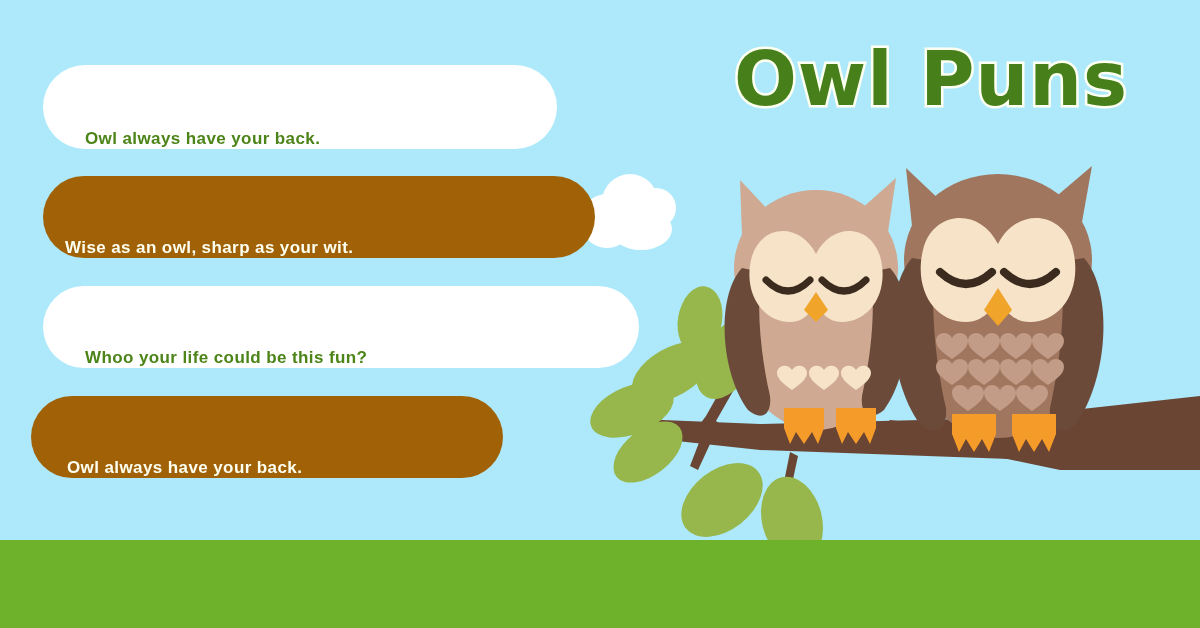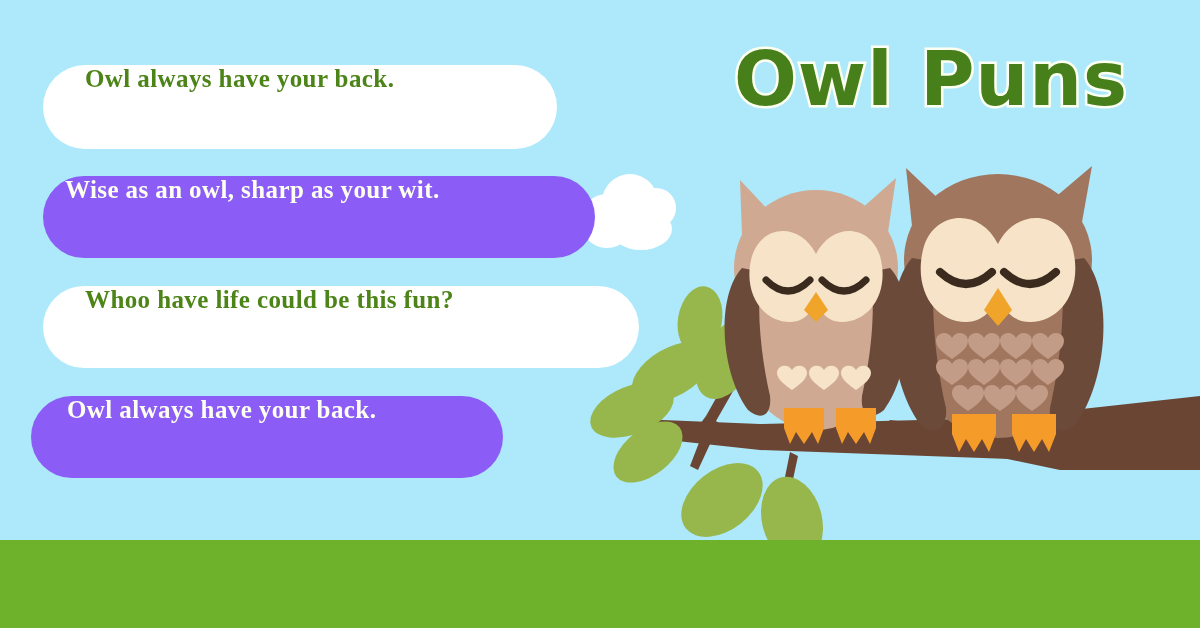--- a/index.html
+++ b/index.html
@@ -50,35 +50,35 @@
     text-shadow:
       0 0 0 #fdfff0;
     white-space: nowrap;
     line-height: 1;
     margin-left: 47px;
   }
   
   .pill {
     position: absolute;
     display: flex;
-    align-items: flex-start;
+    align-items: flex-end;
     border-radius: 999px;
     box-sizing: border-box;
     white-space: nowrap;
-    font-family: Liberation Serif, serif;
+    font-family: Liberation Sans, sans-serif;
     font-weight: 700;
-    font-size: 25px;
+    font-size: 17px;
     letter-spacing: 0.4px;
   }
   .pill.light {
     background: #ffffff;
     color: #4c8418;
   }
   .pill.dark {
-    background: #8b5cf6;
+    background: #a16207;
     color: #fdfff0;
   }
   
   .scene { position: absolute; left: 0; top: 0; width: 1200px; height: 628px; }
 </style>
 </head>
 <body>
 
 <div id="stage">
 
@@ -201,20 +201,20 @@
 
   <div class="pill light" style="left:43px; top:65px; width:514px; height:84px; padding-left:42px;">
     <span>Owl always have your back.</span>
   </div>
 
   <div class="pill dark" style="left:43px; top:176px; width:552px; height:82px; padding-left:22px;">
     <span>Wise as an owl, sharp as your wit.</span>
   </div>
 
   <div class="pill light" style="left:43px; top:286px; width:596px; height:82px; padding-left:42px;">
-    <span>Whoo have life could be this fun?</span>
+    <span>Whoo your life could be this fun?</span>
   </div>
 
   <div class="pill dark" style="left:31px; top:396px; width:472px; height:82px; padding-left:36px;">
     <span>Owl always have your back.</span>
   </div>
 
 </div>
 
 </body></html>

